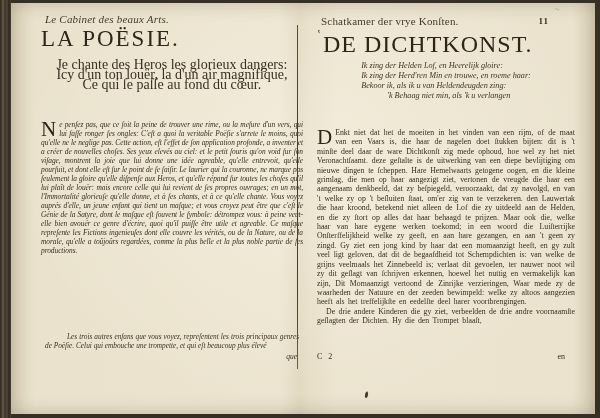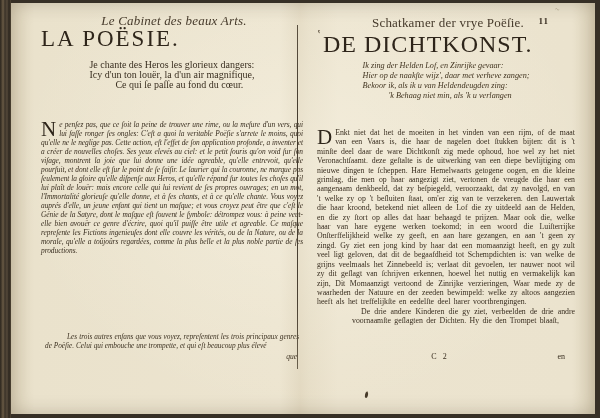--- a/index.html
+++ b/index.html
@@ -26,65 +26,65 @@
   }
   .gutter-line{
     position:absolute;left:297px;top:22px;height:344px;width:1px;
     background:linear-gradient(180deg,#5a4f3f,#433a2d 30%,#4a4032 80%,#6a5f4c);
   }
   .col{position:absolute;color:#33291d;}
   .col-left{left:30px;top:0;width:262px;}
   .col-right{left:306px;top:0;width:258px;}
 
   .running-header{
-    position:absolute;left:4px;right:0;text-align:center;
-    font-size:13px;color:#463a2b;letter-spacing:.2px;
+    position:absolute;left:4px;right:0;
+    font-size:11px;color:#463a2b;letter-spacing:.2px;
   }
   .rh-left{top:10px;font-style:italic;}
   .rh-right{top:12px;}
   .page-number{
     position:absolute;top:13px;right:26px;
     font-size:9px;font-weight:bold;letter-spacing:1px;color:#3a2f22;
   }
   .page-title{
     position:absolute;left:0;right:0;
     color:#2e251a;white-space:nowrap;
   }
   .pt-left{top:23px;font-size:23px;letter-spacing:2px;}
   .pt-right{top:24px;font-size:24px;letter-spacing:1px;}
   .title-mark{font-size:12px;vertical-align:14px;margin-right:1px;color:#55483600;color:#554836;}
 
   .verse{position:absolute;display:table;margin:0 auto;left:0;right:0;width:fit-content;}
-  .verse-left{top:57px;font-size:10px;line-height:9.8px;color:#3a2f21;}
+  .verse-left{top:57px;font-size:14px;line-height:9.8px;color:#3a2f21;}
   .verse-right{top:58px;font-size:8.2px;line-height:9.9px;font-style:italic;color:#40331f;}
   .verse .vl-indent{padding-left:26px;}
 
   .body-par{
     position:absolute;left:0;width:100%;
     text-align:justify;color:#382d1f;
   }
   .bp-left{
     top:117px;font-style:italic;font-size:7.4px;line-height:9px;letter-spacing:-.05px;
   }
   .bp-right{
     top:125px;font-size:7.8px;line-height:9.4px;word-spacing:1.4px;
   }
   .dropcap{
     float:left;font-size:21px;line-height:16px;padding:1px 3px 0 0;
     font-style:normal;color:#2e251a;
   }
-  .par2{text-indent:9px;margin-left:35px;}
+  .par2{text-indent:9px;}
   .footnote{
     position:absolute;top:329px;left:4px;width:254px;
     font-style:italic;font-size:7.3px;line-height:9px;
     text-align:justify;text-indent:22px;color:#3d3222;
   }
   .catch-left{position:absolute;top:349px;right:6px;font-style:italic;font-size:7.5px;color:#3d3222;}
   .sig-row{position:absolute;top:349px;left:0;right:0;height:10px;font-size:8px;color:#382d1f;}
-  .sig-mark{position:absolute;left:0;right:12px;text-align:center;letter-spacing:2px;}
+  .sig-mark{position:absolute;left:0;right:12px;text-align:left;letter-spacing:2px;}
   .catch-right{position:absolute;right:10px;top:0;}
 
   .pencil-mark{
     position:absolute;top:2px;right:16px;font-size:8px;color:#a1977c;
     transform:rotate(20deg);font-style:italic;
   }
   .ink-speck{
     position:absolute;left:365px;top:392px;width:3px;height:6px;
     background:#473b2a;border-radius:40% 60% 50% 50%;transform:rotate(12deg);
     box-shadow:0 -2px 0 -1px #6a5b44;
@@ -109,28 +109,28 @@
 
       <div class="body-par bp-left">
         <span class="dropcap">N</span><span>e penſez pas, que ce ſoit la peine de trouver une rime, ou la meſure d'un vers, qui lui faſſe ronger ſes ongles: C'eſt a quoi la veritable Poëſie s'arrete le moins, quoi qu'elle ne le neglige pas. Cette action, eſt l'effet de ſon application profonde, a inventer et a créer de nouvelles choſes. Ses yeux elevés au ciel: et le petit ſouris qu'on void ſur ſon viſage, montrent la joie que lui donne une idée agreable, qu'elle entrevoit, qu'elle pourſuit, et dont elle eſt ſur le point de ſe ſaiſir. Le laurier qui la couronne, ne marque pas ſeulement la gloire qu'elle diſpenſe aux Heros, et qu'elle répand ſur toutes les choſes qu'il lui plaît de louër: mais encore celle qui lui revient de ſes propres ouvrages; en un mot, l'Immortalité glorieuſe qu'elle donne, et à ſes chants, et à ce qu'elle chante. Vous voyez auprés d'elle, un jeune enfant qui tient un maſque; et vous croyez peut être que c'eſt le Génie de la Satyre, dont le maſque eſt ſouvent le ſymbole: détrompez vous: à peine veut-elle bien avouër ce genre d'écrire, quoi qu'il puiſſe être utile et agreable. Ce maſque repreſente les Fictions ingenieuſes dont elle couvre les vérités, ou de la Nature, ou de la morale, qu'elle a toûjoûrs regardées, comme la plus belle et la plus noble partie de ſes productions.</span>
       </div>
 
       <div class="footnote">Les trois autres enfans que vous voyez, repreſentent les trois principaux genres de Poëſie. Celui qui embouche une trompette, et qui eſt beaucoup plus élevé</div>
       <div class="catch-left">que</div>
     </div>
 
     <div class="col col-right">
-      <div class="running-header rh-right">Schatkamer der vrye Poëſie.</div>
+      <div class="running-header rh-right">Schatkamer der vrye Konſten.</div>
       <div class="page-number">11</div>
 
       <div class="page-title pt-right"><span class="title-mark">‛</span><span>DE DICHTKONST.</span></div>
 
       <div class="verse verse-right">
-        <div class="verse-line">Ik zing der Helden Lof, en Zinrijke gevaar:</div>
-        <div class="verse-line">Hier op de naakſte wijz', daar met verheve zangen;</div>
+        <div class="verse-line">Ik zing der Helden Lof, en Heerelijk gloire:</div>
+        <div class="verse-line">Ik zing der Herd'ren Min en trouwe, en roeme haar:</div>
         <div class="verse-line">Bekoor ik, als ik u van Heldendeugden zing:</div>
         <div class="verse-line vl-indent">'k Behaag niet min, als 'k u verlangen</div>
       </div>
 
       <div class="body-par bp-right">
         <div><span class="dropcap">D</span><span>Enkt niet dat het de moeiten in het vinden van een rijm, of de maat van een Vaars is, die haar de nagelen doet ſtukken bijten: dit is 't minſte deel daar de ware Dichtkonſt zig mede ophoud, hoe wel zy het niet Veronachtſaamt. deze geſtalte is de uitwerking van een diepe bevlijtiging om nieuwe dingen te ſcheppen. Hare Hemelwaarts getogene oogen, en die kleine grimlag, die men op haar aangezigt ziet, vertonen de vreugde die haar een aangenaam denkbeeld, dat zy beſpiegeld, veroorzaakt, dat zy navolgd, en van 't welke zy op 't beſluiten ſtaat, om'er zig van te verzekeren. den Lauwertak die haar kroond, betekend niet alleen de Lof die zy uitdeeld aan de Helden, en die zy ſtort op alles dat haar behaagd te prijzen. Maar ook die, welke haar van hare eygene werken toekomd; in een woord die Luiſterrijke Onſterffelijkheid welke zy geeft, en aan hare gezangen, en aan 't geen zy zingd. Gy ziet een jong kind by haar dat een momaanzigt heeft, en gy zult veel ligt geloven, dat dit de begaafdheid tot Schempdichten is: van welke de grijns veelmaals het Zinnebeeld is; verlaat dit gevoelen, ter nauwer noot wil zy dit geſlagt van ſchrijven erkennen, hoewel het nuttig en vermakelijk kan zijn, Dit Momaanzigt vertoond de Zinrijke verzieringen, Waar mede zy de waarheden der Natuure en der zeeden bewimpeld: welke zy altoos aangezien heeft als het treffelijkſte en eedelſte deel harer voortbrengingen.</span></div>
         <div class="par2">De drie andere Kinderen die gy ziet, verbeelden de drie andre voornaamſte geſlagten der Dichten. Hy die den Trompet blaaſt,</div>
       </div>
 
       <div class="sig-row">

